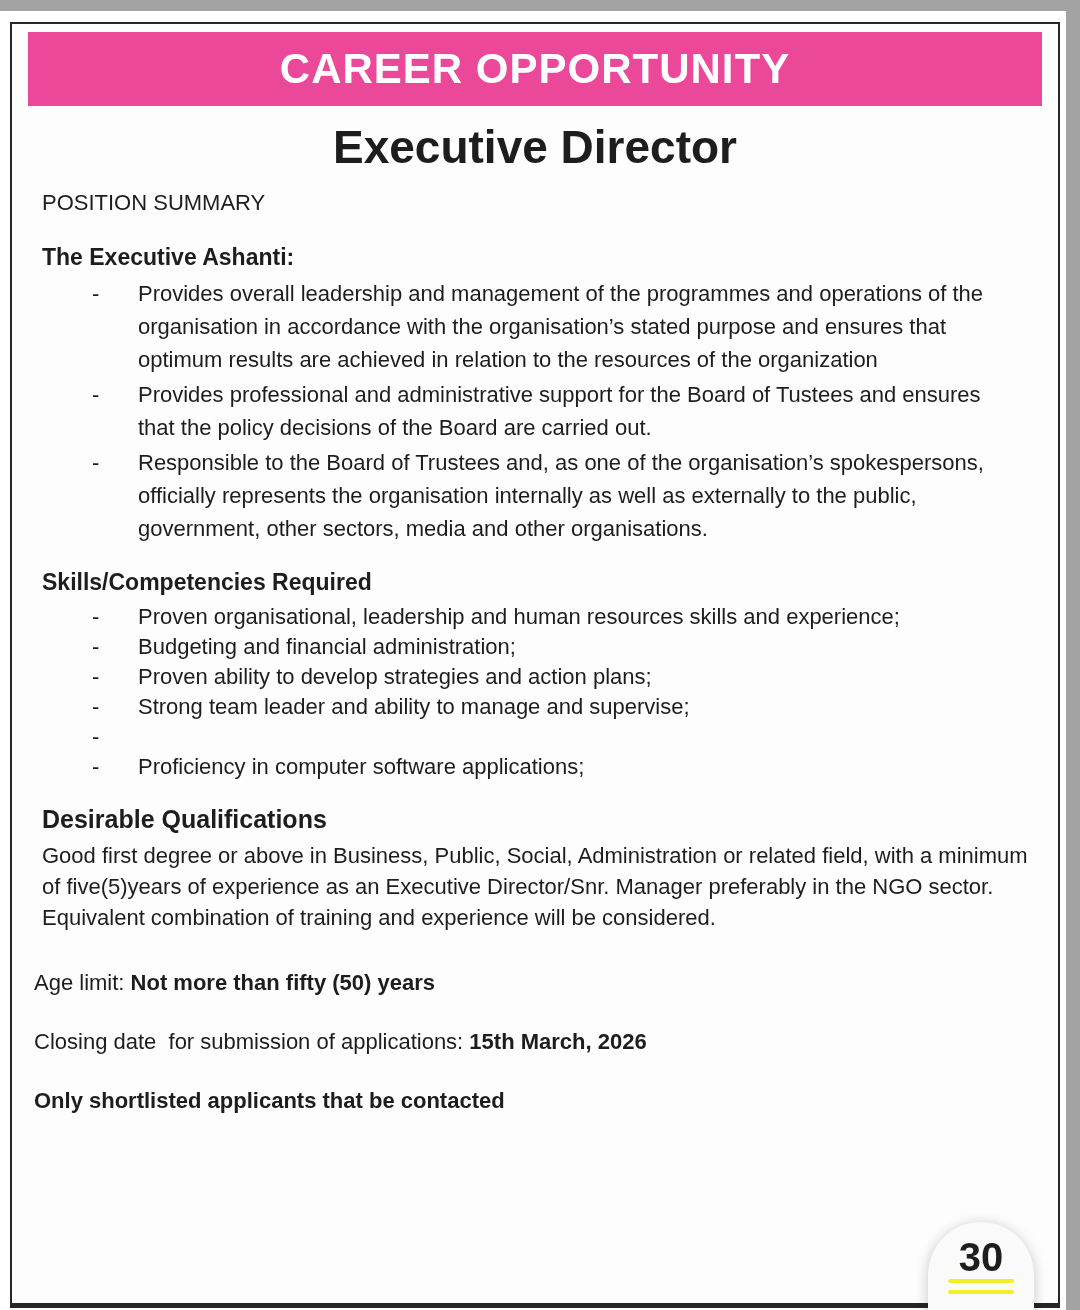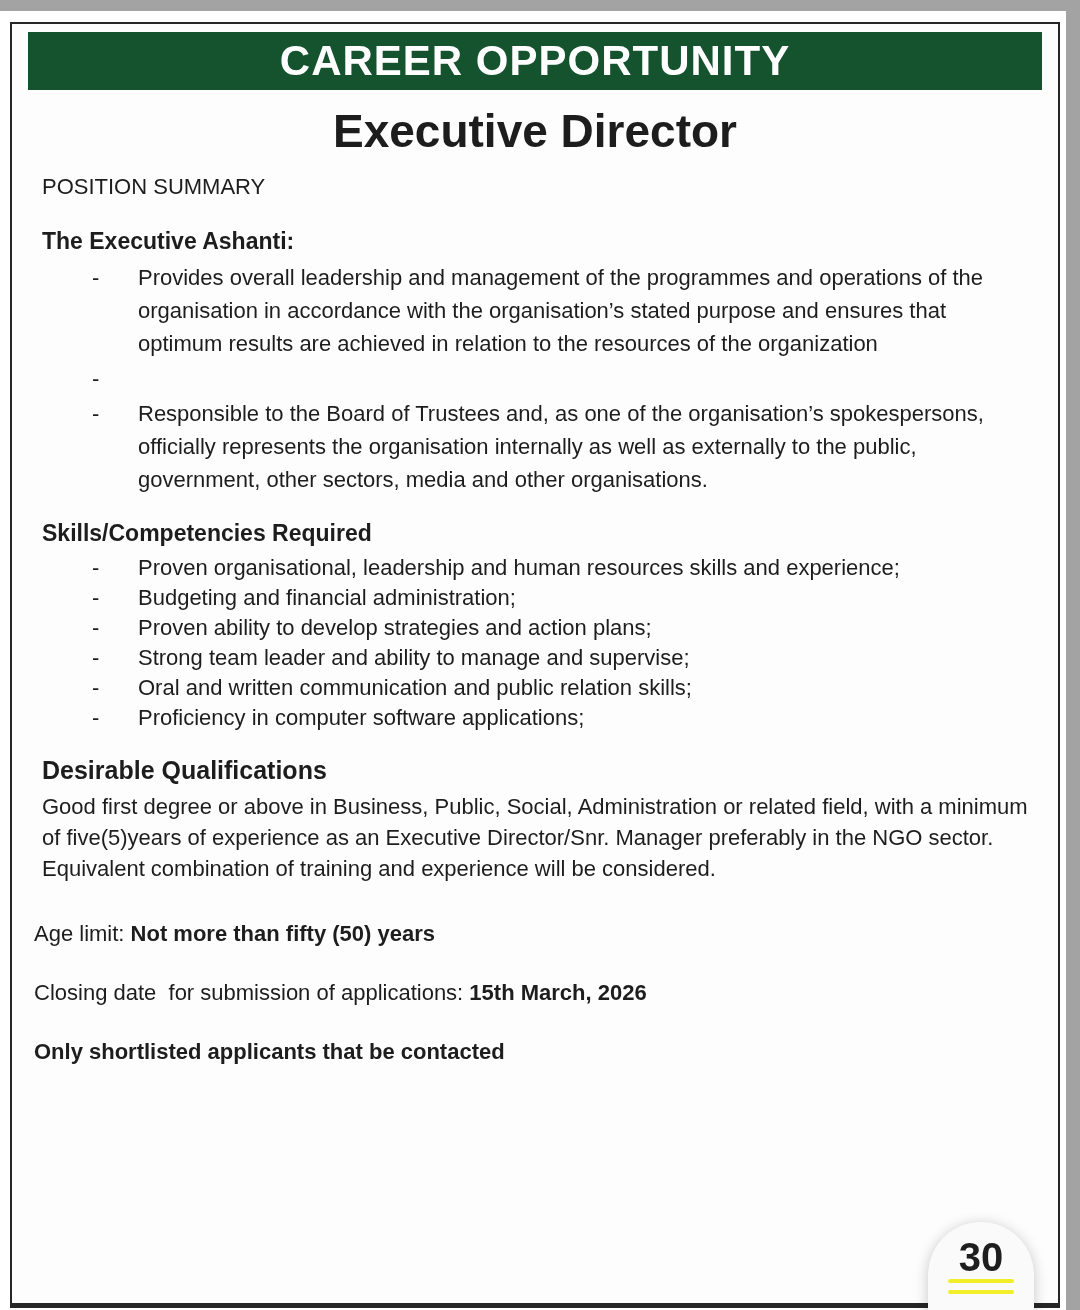--- a/index.html
+++ b/index.html
@@ -15,22 +15,22 @@
   .chrome-right{position:absolute;right:0;top:0;width:14px;height:1310px;background:#a3a3a3;}
 
   
   .page{
     position:absolute;left:10px;top:22px;width:1050px;height:1286px;
     box-sizing:border-box;background:#fdfdfd;
     border:2px solid #262626;border-bottom-width:5px;
     padding:8px 20px 0 20px;
   }
   .header-bar{
-    height:58px;margin:0 -4px;
-    background:#14532d;color:#ffffff;
+    height:74px;margin:0 -4px;
+    background:#ec4899;color:#ffffff;
     display:flex;align-items:center;justify-content:center;
     font-size:42px;font-weight:bold;letter-spacing:1px;
   }
   .intro{
     margin:26px 0 0 10px;
     font-size:26px;line-height:39px;
     max-width:990px;
   }
   .position-title{
     margin-top:14px;text-align:center;
@@ -100,20 +100,21 @@
   <div class="pos-summary">POSITION SUMMARY</div>
 
   <div class="sec-heading">The Executive Ashanti:</div>
   <ul class="blist duties">
     <li>
         <span class="dash">-</span>
         <span class="btext">Provides overall leadership and management of the programmes and operations of the organisation in accordance with the organisation’s stated purpose and ensures that optimum results are achieved in relation to the resources of the organization</span>
       </li>
     <li>
         <span class="dash">-</span>
+        <span class="btext">Provides professional and administrative support for the Board of Tustees and ensures that the policy decisions of the Board are carried out.</span>
       </li>
     <li>
         <span class="dash">-</span>
         <span class="btext">Responsible to the Board of Trustees and, as one of the organisation’s spokespersons, officially represents the organisation internally as well as externally to the public, government, other sectors, media and other organisations.</span>
       </li>
   </ul>
 
   <div class="sec-heading" style="margin-top:24px;">Skills/Competencies Required</div>
   <ul class="blist skills">
     <li>
@@ -127,21 +128,20 @@
     <li>
         <span class="dash">-</span>
         <span class="btext">Proven ability to develop strategies and action plans;</span>
       </li>
     <li>
         <span class="dash">-</span>
         <span class="btext">Strong team leader and ability to manage and supervise;</span>
       </li>
     <li>
         <span class="dash">-</span>
-        <span class="btext">Oral and written communication and public relation skills;</span>
       </li>
     <li>
         <span class="dash">-</span>
         <span class="btext">Proficiency in computer software applications;</span>
       </li>
   </ul>
 
   <div class="dq-heading">Desirable Qualifications</div>
   <p class="para">Good first degree or above in Business, Public, Social, Administration or related field, with a minimum of five(5)years of experience as an Executive Director/Snr. Manager preferably in the NGO sector. Equivalent combination of training and experience will be considered.</p>
 

